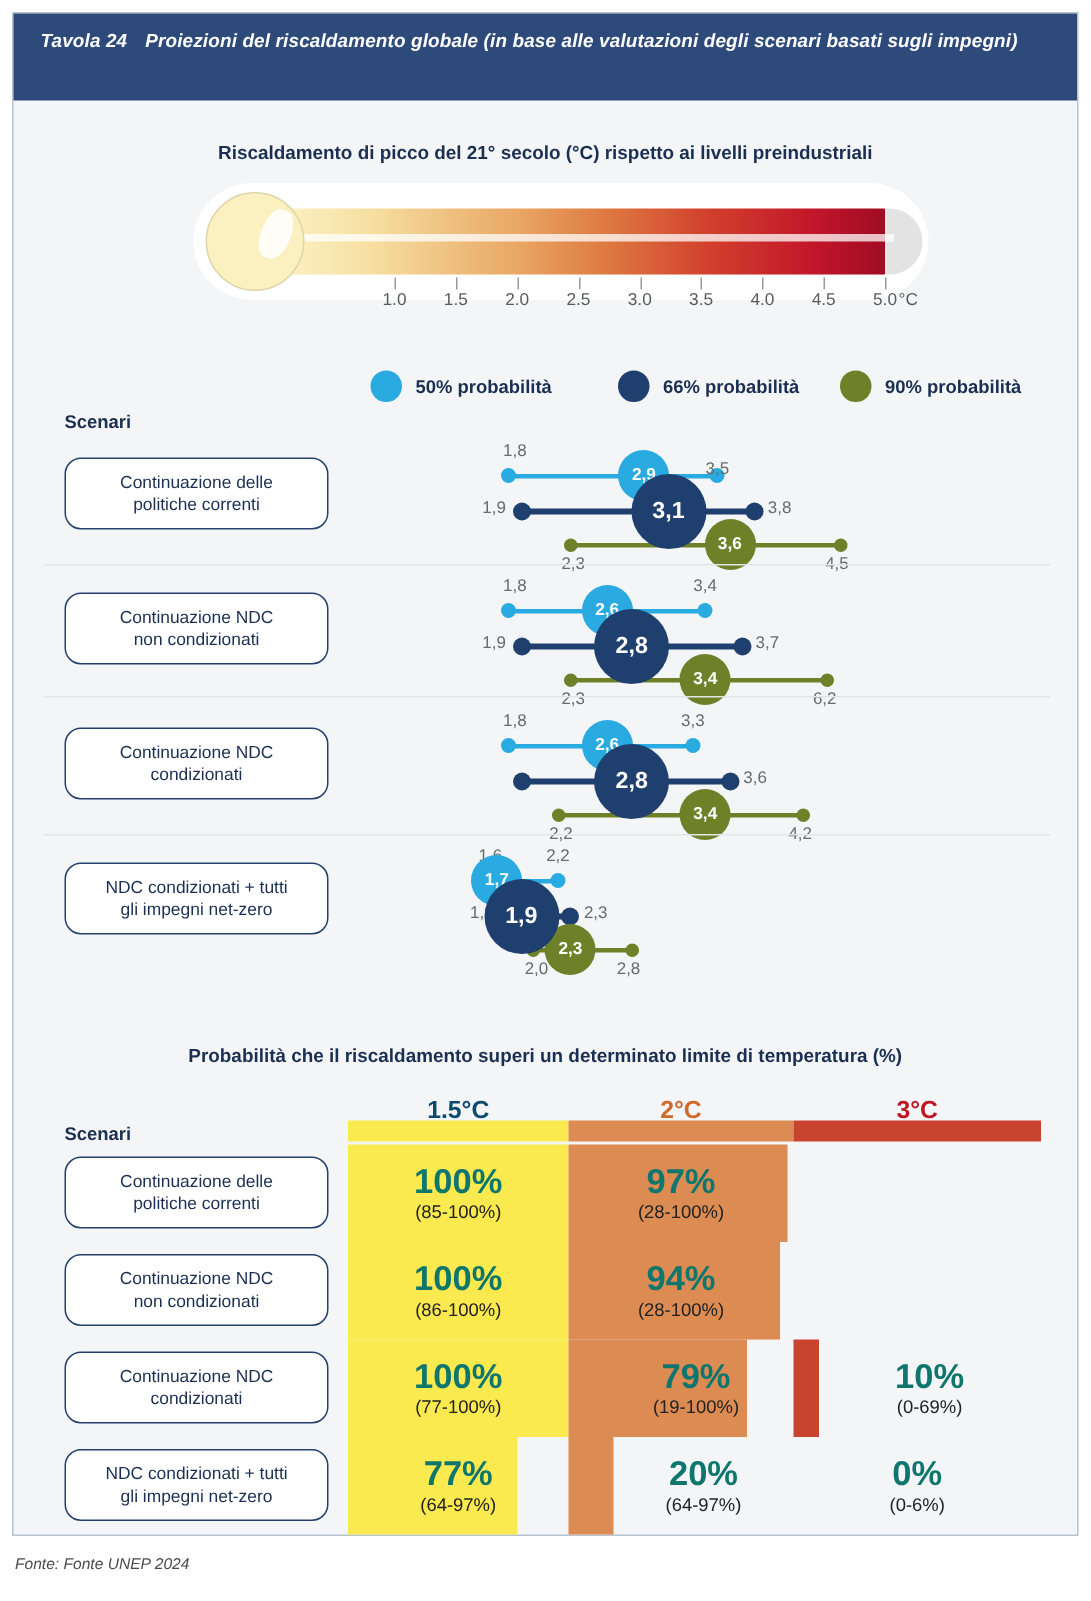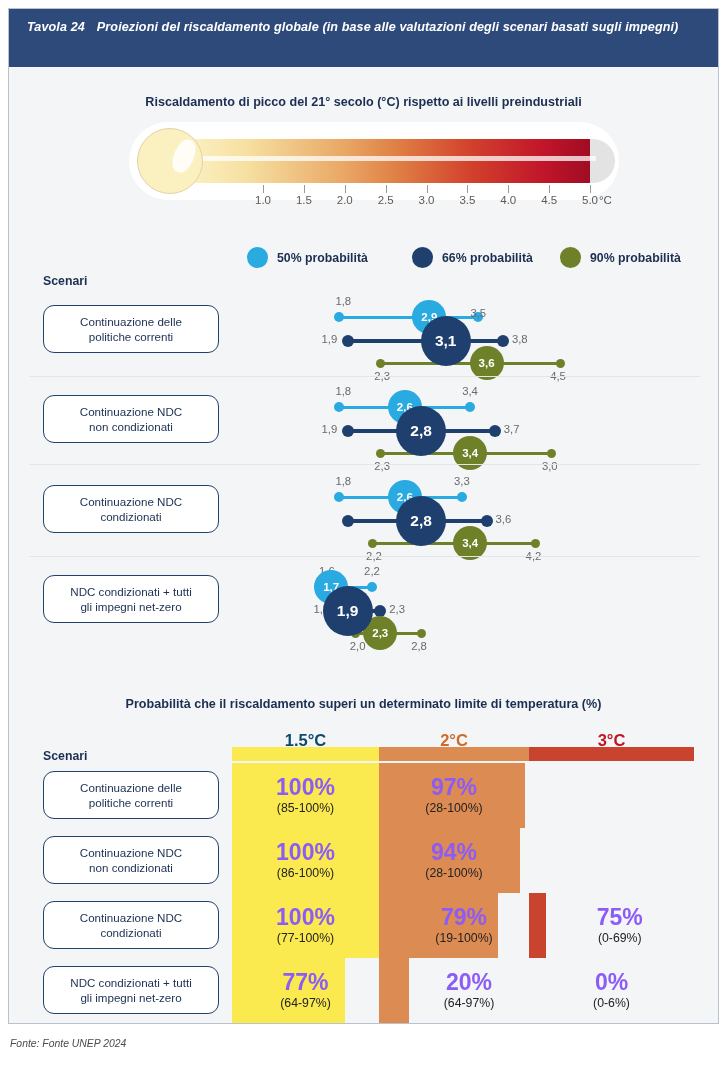--- a/index.html
+++ b/index.html
@@ -145,21 +145,21 @@
     font-size: 11.6px; color: #1b2f52; line-height: 15px;
   }
   .cell { position: absolute; top: 0; height: 65px; }
   .cell-fill { position: absolute; left: 0; top: 0; height: 100%; }
   .cell-text {
     position: absolute; top: 0; height: 100%;
     display: flex; flex-direction: column;
     align-items: center; justify-content: center;
     pointer-events: none;
   }
-  .cell-main { font-size: 23px; font-weight: bold; color: #8b5cf6; line-height: 25px; }
+  .cell-main { font-size: 23px; font-weight: bold; color: #0f766e; line-height: 25px; }
   .cell-range { font-size: 12.3px; color: #222222; line-height: 16px; }
 
   
   #footer {
     position: absolute; left: 10px; top: 1038px;
     font-size: 10.4px; font-style: italic; color: #4b4b4b;
   }
 </style>
 </head>
 <body>
@@ -265,21 +265,21 @@
           <div class="end-label" style="left: 433.2px; top: 8px;">3,4</div>
           <div class="series-line thick" style="left: 318.575px; top: 52px; width: 147.15px; background: rgb(31, 63, 110);"></div>
           <div class="end-dot" style="left: 312.575px; top: 48px; width: 12px; height: 12px; background: rgb(31, 63, 110);"></div>
           <div class="end-dot" style="left: 459.725px; top: 48px; width: 12px; height: 12px; background: rgb(31, 63, 110);"></div>
           <div class="end-label" style="left: 292.575px; top: 46px;">1,9</div>
           <div class="end-label" style="left: 474.725px; top: 46px;">3,7</div>
           <div class="series-line" style="left: 351.275px; top: 74.5px; width: 171.675px; background: rgb(110, 129, 41);"></div>
           <div class="end-dot" style="left: 346.775px; top: 71.5px; width: 9px; height: 9px; background: rgb(110, 129, 41);"></div>
           <div class="end-dot" style="left: 518.45px; top: 71.5px; width: 9px; height: 9px; background: rgb(110, 129, 41);"></div>
           <div class="end-label" style="left: 345.275px; top: 83px;">2,3</div>
-          <div class="end-label" style="left: 512.95px; top: 83px;">3,0</div>
+          <div class="end-label" style="left: 512.95px; top: 83px;">6,2</div>
           <div class="mid-bubble" style="left: 424.2px; top: 59px; width: 34px; height: 34px; background: rgb(110, 129, 41); font-size: 11.5px;">3,4</div>
           <div class="mid-bubble" style="left: 358.8px; top: 13px; width: 34px; height: 34px; background: rgb(41, 170, 225); font-size: 11.5px;">2,6</div>
           <div class="mid-bubble" style="left: 367.15px; top: 29px; width: 50px; height: 50px; background: rgb(31, 63, 110); font-size: 15.5px;">2,8</div>
         </div>
         <div class="row-divider" style="top: 455px;"></div>
         <div class="dot-row" style="top: 458px; height: 92px;">
           <div class="pill">
             <div>
               <div>Continuazione NDC</div>
               <div>condizionati</div>
@@ -404,21 +404,21 @@
           <div class="cell" style="left: 350px; width: 150px;">
             <div class="cell-fill" style="width: 118.5px; background: rgb(220, 139, 82);"></div>
             <div class="cell-text" style="left: 0px; width: 170px;">
               <div class="cell-main">79%</div>
               <div class="cell-range">(19-100%)</div>
             </div>
           </div>
           <div class="cell" style="left: 500px; width: 165px;">
             <div class="cell-fill" style="width: 16.5px; background: rgb(200, 68, 47);"></div>
             <div class="cell-text" style="left: 16.5px; width: 148.5px;">
-              <div class="cell-main">75%</div>
+              <div class="cell-main">10%</div>
               <div class="cell-range">(0-69%)</div>
             </div>
           </div>
         </div>
         <div class="trow" style="top: 949px; height: 62px;">
           <div class="tpill">
             <div>
               <div>NDC condizionati + tutti</div>
               <div>gli impegni net-zero</div>
             </div>

